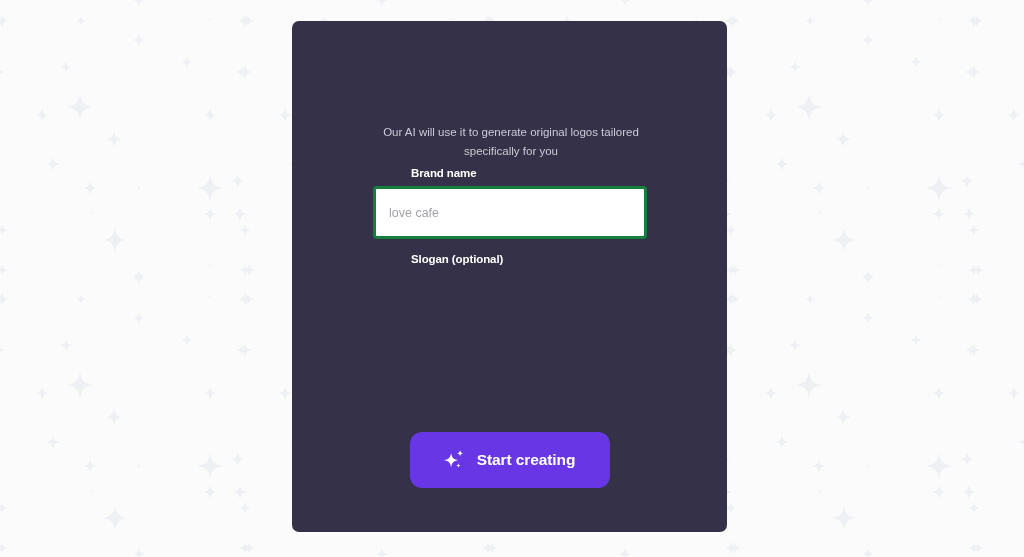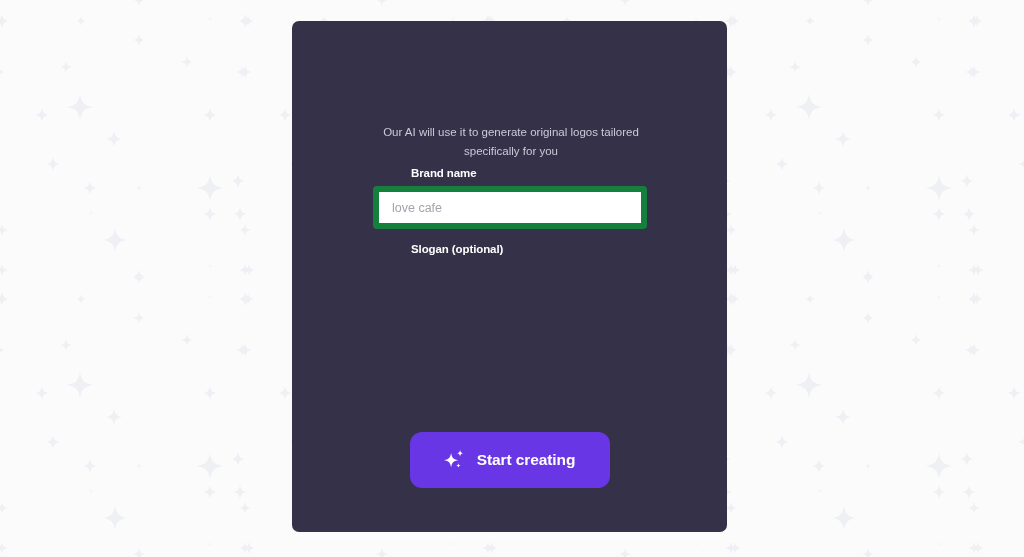--- a/index.html
+++ b/index.html
@@ -86,23 +86,23 @@
     font-size: 11.5px;
     font-weight: bold;
     letter-spacing: -0.1px;
     margin-bottom: 7px;
     padding-left: 38px;
   }
 
   .field-input {
     display: block;
     width: 274px;
-    height: 43px;
+    height: 53px;
     background: #ffffff;
-    border: 6px solid #15803d;
+    border: 3px solid #15803d;
     border-radius: 4px;
     font-family: "Liberation Sans", sans-serif;
     font-size: 12.5px;
     color: #2e2a3d;
     padding: 0 13px;
     outline: none;
   }
 
   .field-input::placeholder {
     color: #a3a3ab;

